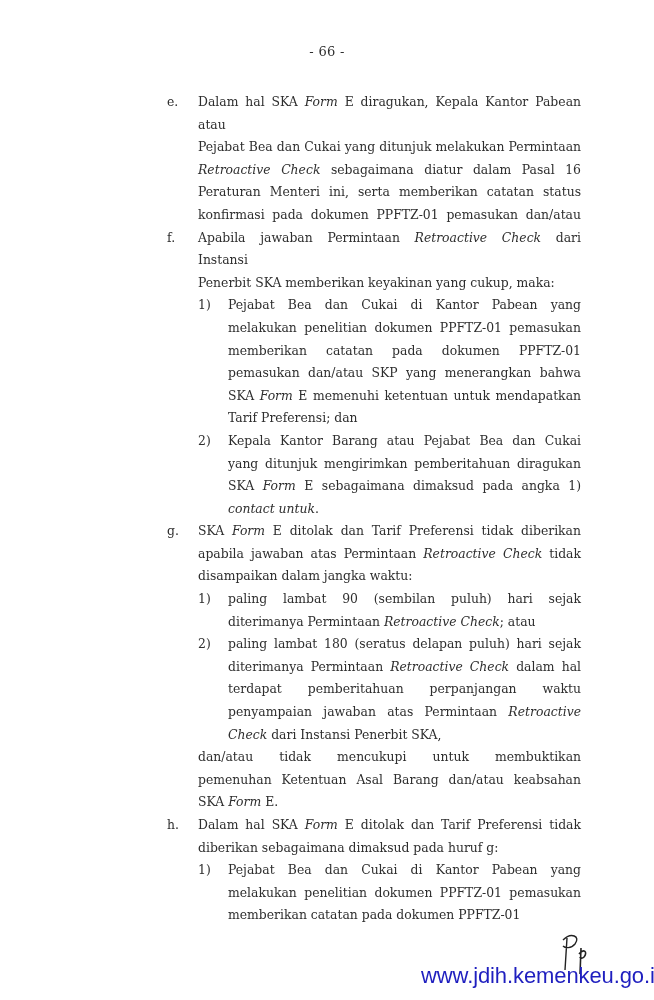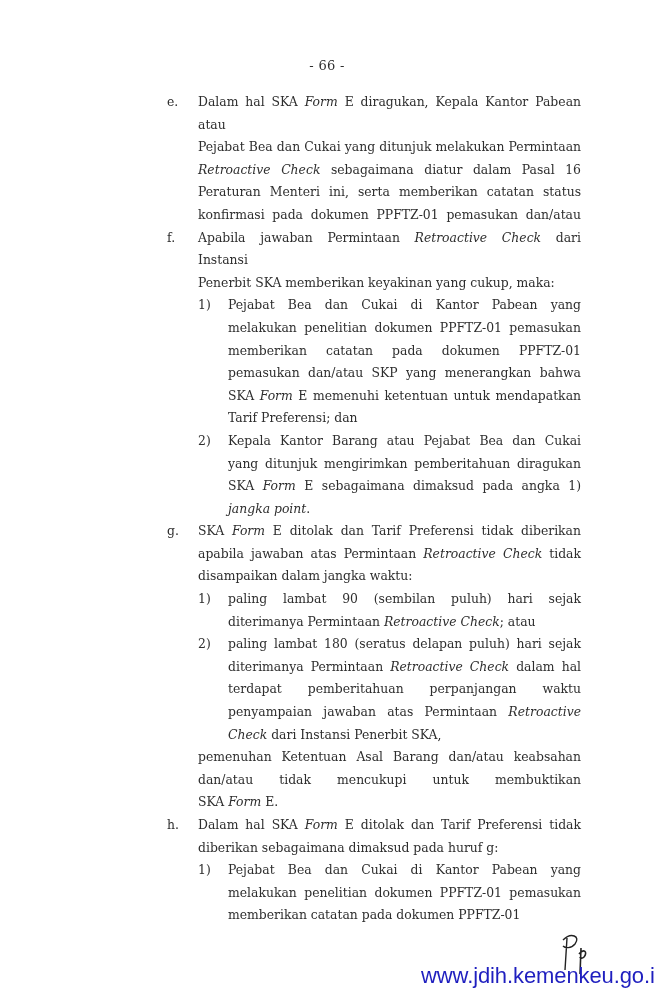--- a/index.html
+++ b/index.html
@@ -2,21 +2,21 @@
 <html><head>
 <meta charset="utf-8">
 <style>
   html, body { margin: 0; padding: 0; }
   body {
     width: 654px; height: 1000px; background: #ffffff; position: relative; overflow: hidden;
     font-family: "DejaVu Serif", "Liberation Serif", serif;
     color: #2e2e2e;
   }
   .page-number {
-    position: absolute; top: 58px; left: 0; width: 654px; text-align: center;
+    position: absolute; top: 44px; left: 0; width: 654px; text-align: center;
     font-size: 13px; letter-spacing: 0.3px;
   }
   .content {
     position: absolute; top: 91px; left: 167px; width: 414px;
     font-size: 12.4px; line-height: 22.6px;
   }
   .item { position: relative; padding-left: 31px; }
   .item > .marker { position: absolute; left: 0; top: 0; }
   .sub { position: relative; padding-left: 30px; }
   .sub > .marker { position: absolute; left: 0; top: 0; }
@@ -63,21 +63,21 @@
           <div class="just-last">SKA <i>Form</i> E memenuhi ketentuan untuk mendapatkan</div>
           <div class="just">Tarif Preferensi; dan</div>
         </div>
     </div>
     <div class="sub">
       <span class="marker">2)</span>
       <div>
           <div class="just-last">Kepala Kantor Barang atau Pejabat Bea dan Cukai</div>
           <div class="just-last">yang ditunjuk mengirimkan pemberitahuan diragukan</div>
           <div class="just-last">SKA <i>Form</i> E sebagaimana dimaksud pada angka 1)</div>
-          <div class="just"><i>jangka point</i>.</div>
+          <div class="just"><i>contact untuk</i>.</div>
         </div>
     </div>
   </div>
 
   <div class="item">
     <span class="marker">g.</span>
     <div>
         <div class="just-last">SKA <i>Form</i> E ditolak dan Tarif Preferensi tidak diberikan</div>
         <div class="just-last">apabila jawaban atas Permintaan <i>Retroactive Check</i> tidak</div>
         <div class="just">disampaikan dalam jangka waktu:</div>
@@ -93,22 +93,22 @@
       <span class="marker">2)</span>
       <div>
           <div class="just-last">paling lambat 180 (seratus delapan puluh) hari sejak</div>
           <div class="just-last">diterimanya Permintaan <i>Retroactive Check</i> dalam hal</div>
           <div class="just-last">terdapat pemberitahuan perpanjangan waktu</div>
           <div class="just-last">penyampaian jawaban atas Permintaan <i>Retroactive</i></div>
           <div class="just"><i>Check</i> dari Instansi Penerbit SKA,</div>
         </div>
     </div>
     <div>
+        <div class="just-last">dan/atau tidak mencukupi untuk membuktikan</div>
         <div class="just-last">pemenuhan Ketentuan Asal Barang dan/atau keabsahan</div>
-        <div class="just-last">dan/atau tidak mencukupi untuk membuktikan</div>
         <div class="just">SKA <i>Form</i> E.</div>
       </div>
   </div>
 
   <div class="item">
     <span class="marker">h.</span>
     <div>
         <div class="just-last">Dalam hal SKA <i>Form</i> E ditolak dan Tarif Preferensi tidak</div>
         <div class="just">diberikan sebagaimana dimaksud pada huruf g:</div>
       </div>

